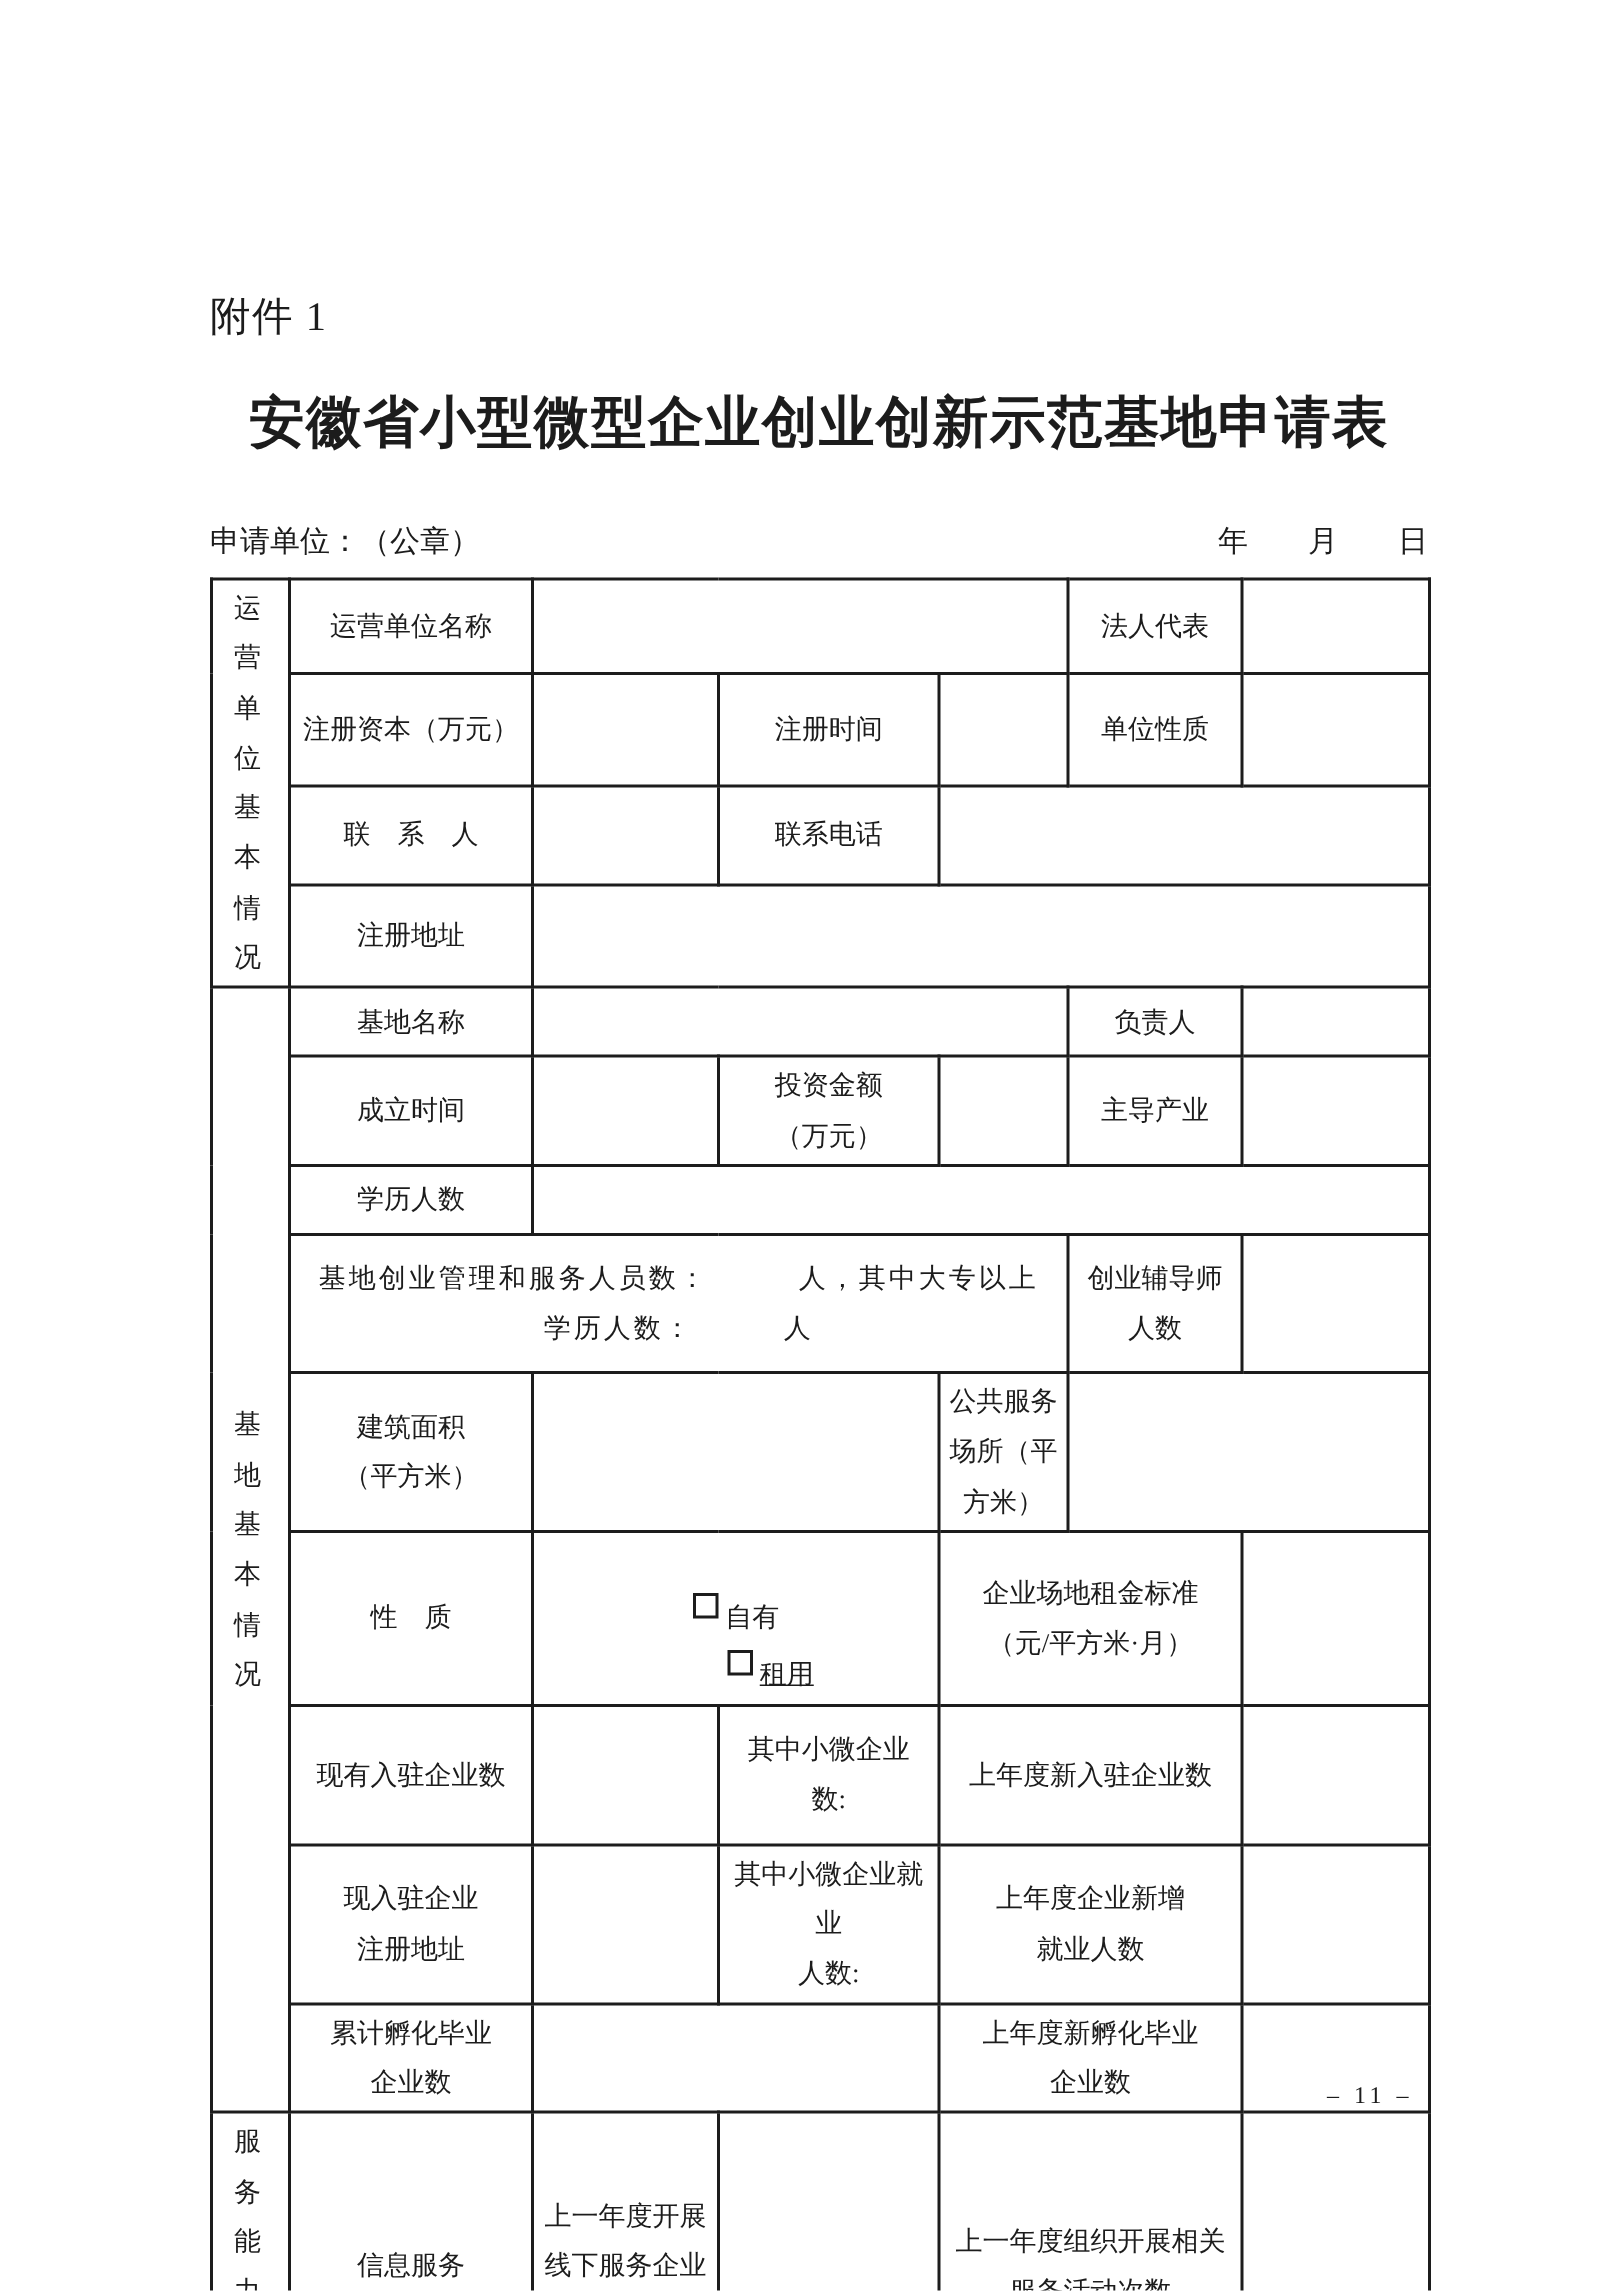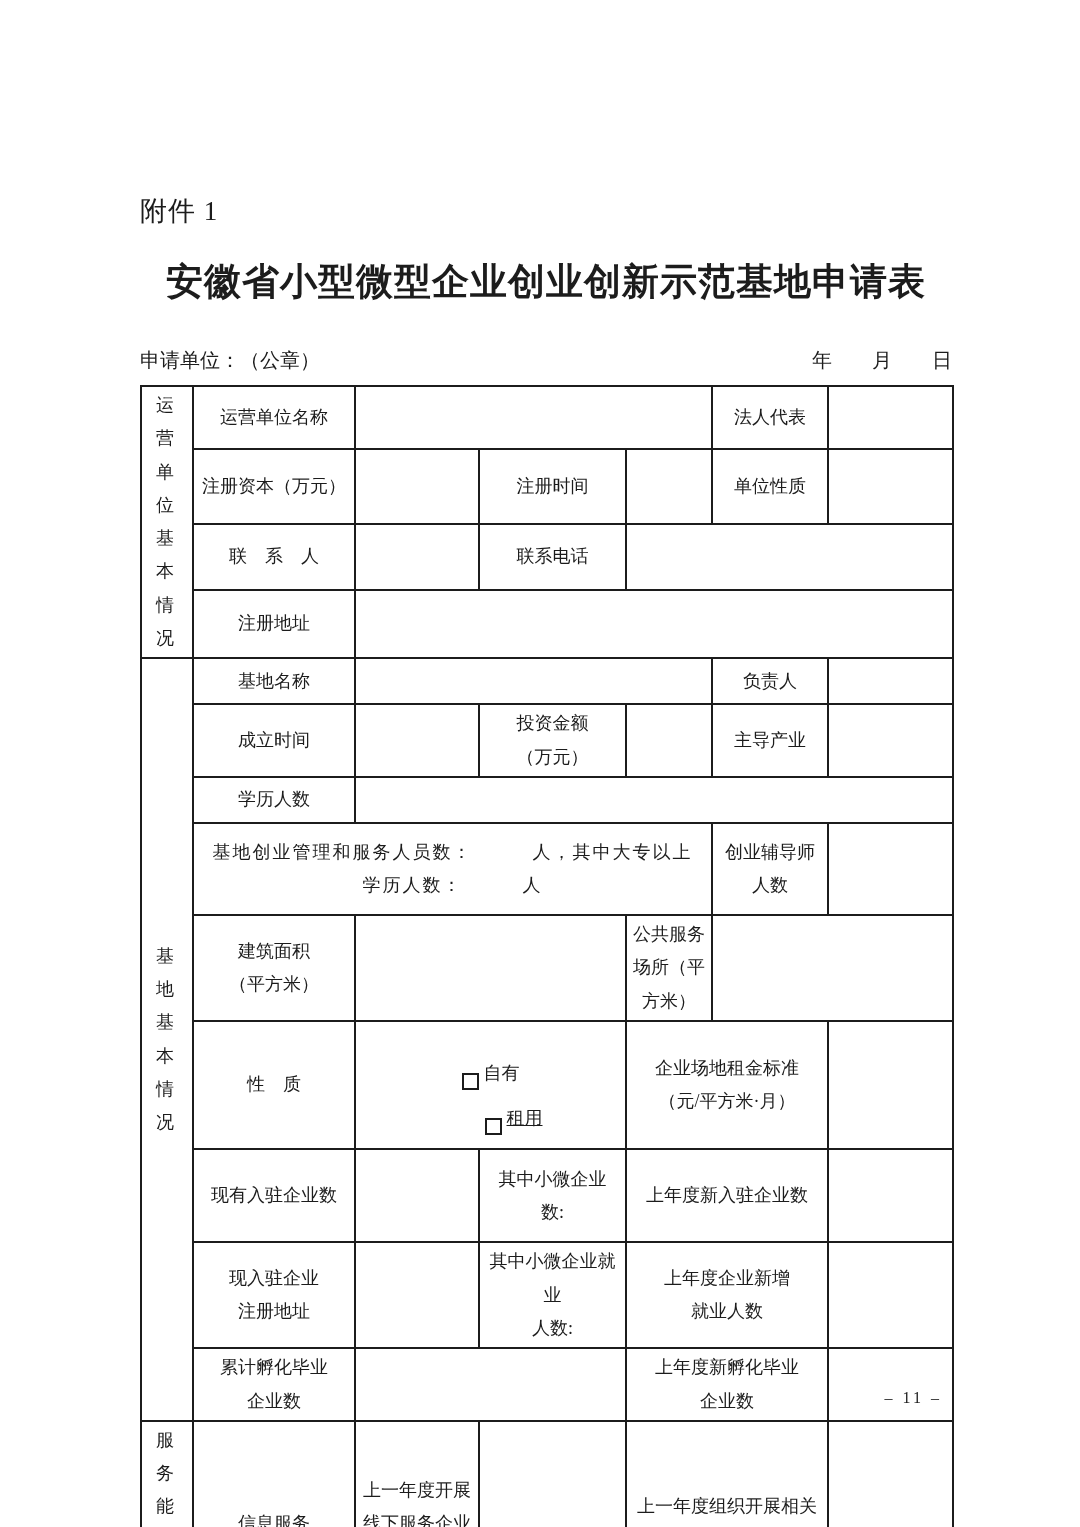--- a/index.html
+++ b/index.html
@@ -27,21 +27,21 @@
     border:2px solid #1c1c1c;text-align:center;vertical-align:middle;
     font-size:18px;line-height:1.85;padding:2px 4px;
     white-space:pre-line;word-break:break-all;
   }
   td.sec{
     letter-spacing:4px;line-height:2.35;padding:0 2px;
   }
   td.left{text-align:left;padding-left:9px;padding-right:6px;}
   td.top{vertical-align:top;padding-top:10px;}
   td.spaced{letter-spacing:2px;}
-  .cb{display:inline-flex;align-items:flex-end;cursor:pointer;}
+  .cb{display:inline-flex;align-items:flex-start;cursor:pointer;}
   .cb + .cb{margin-left:46px;text-decoration:underline;}
   .cb .box{
     display:inline-block;width:13px;height:13px;border:2px solid #1c1c1c;
     margin-right:5px;background:#fff;
   }
   .page-number{
     position:absolute;right:138px;bottom:120px;font-size:16px;letter-spacing:3px;
   }
 </style>
 </head>

